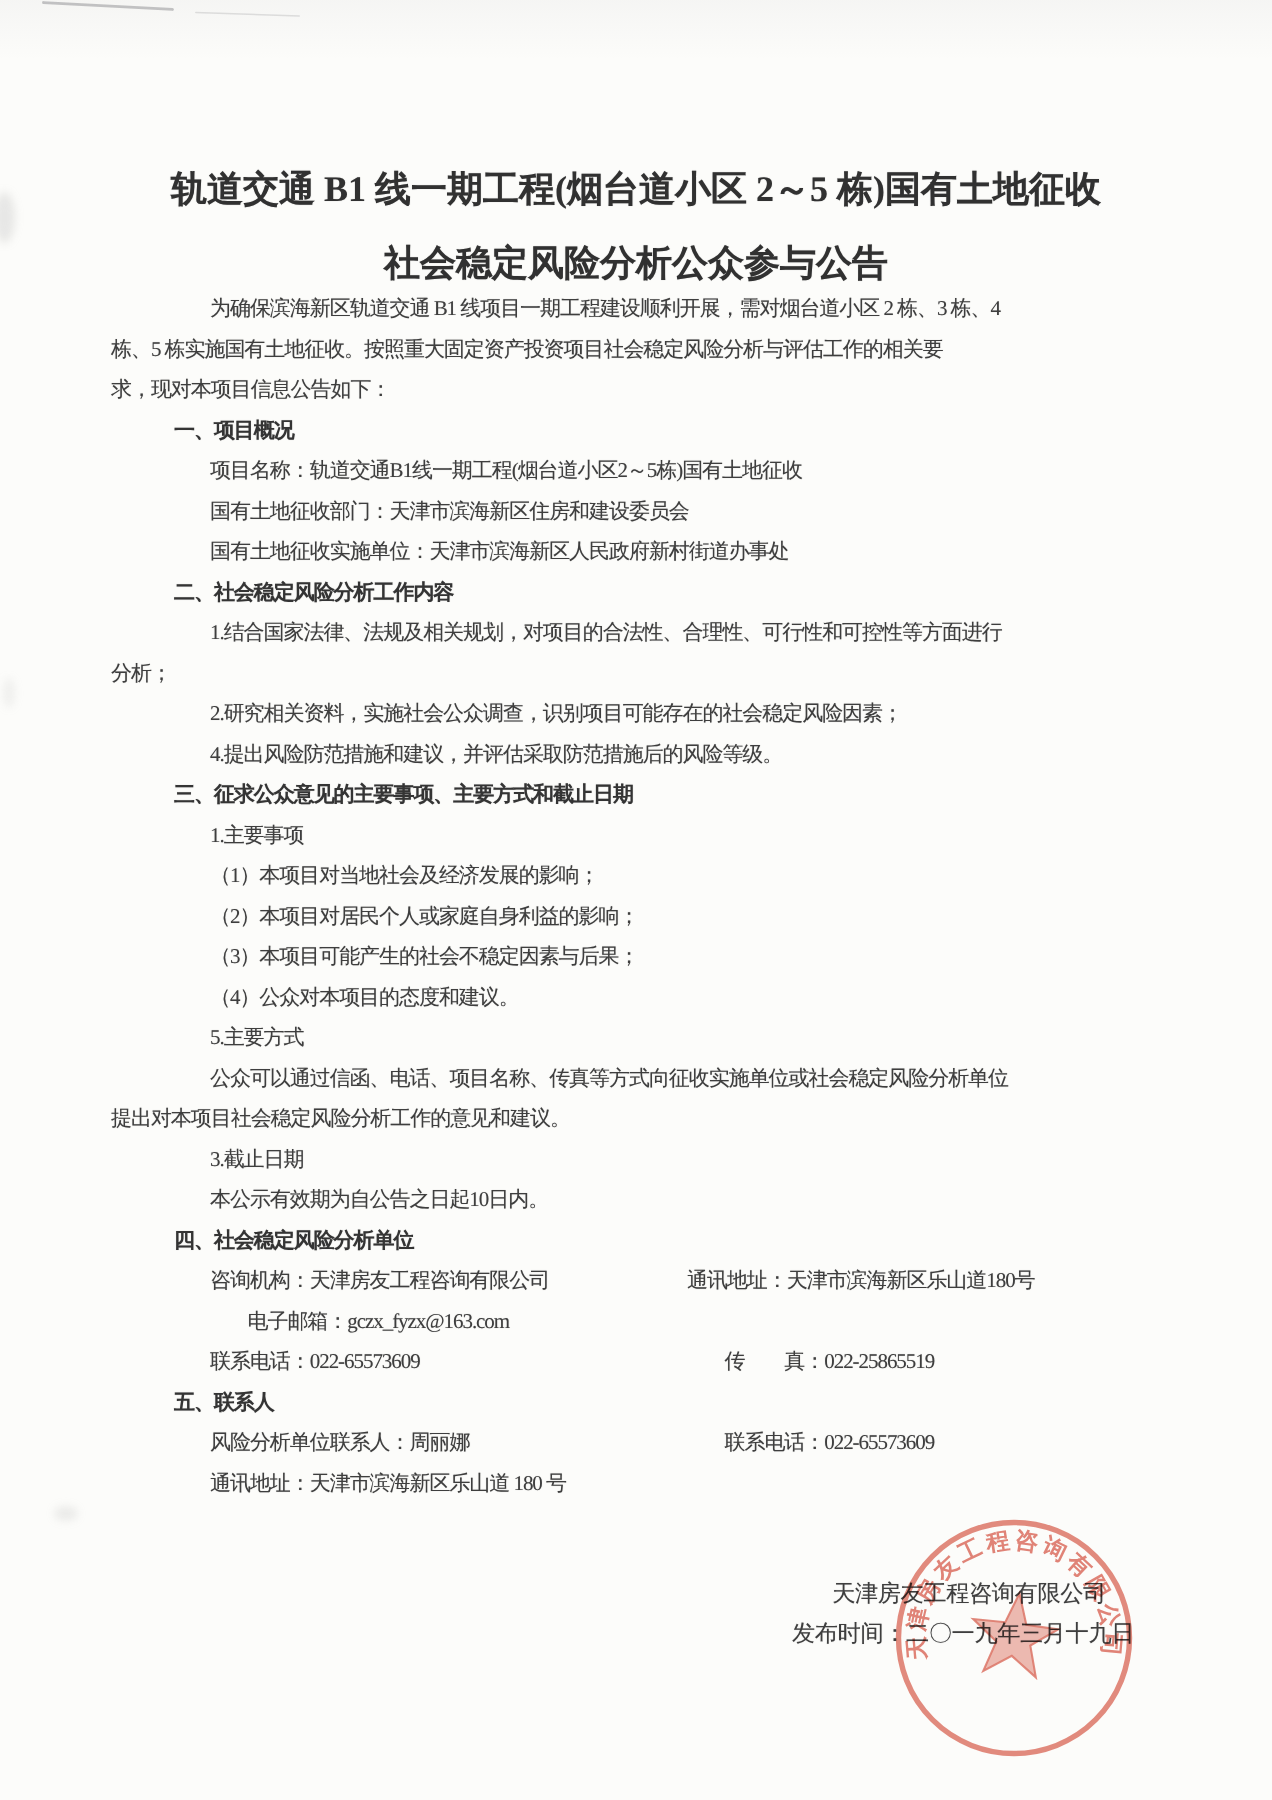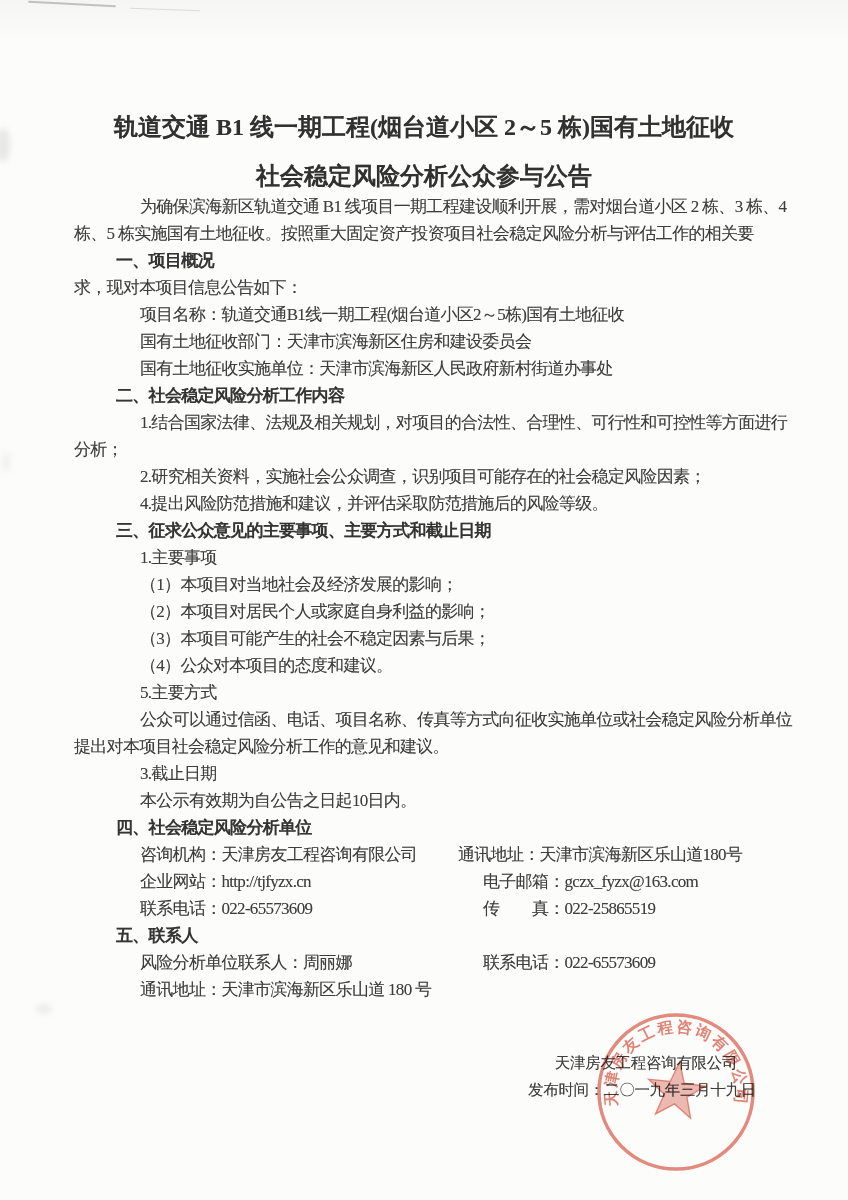--- a/index.html
+++ b/index.html
@@ -25,21 +25,21 @@
 
   .doc-title{
     position:absolute;left:0;right:0;top:103px;
     text-align:center;
     font-size:24px;font-weight:bold;line-height:49px;
     color:#313131;letter-spacing:0;
     text-shadow:0 0 .6px rgba(60,60,60,.45);
   }
   .doc-body{
     position:absolute;left:74px;top:193px;width:710px;
-    font-size:17px;line-height:27px;letter-spacing:-0.7px;
+    font-size:14px;line-height:27px;letter-spacing:-0.7px;
     color:#3e3e3e;
     text-shadow:0 0 .6px rgba(70,70,70,.4);
   }
   .line{white-space:nowrap;height:27px;}
   .line.item{padding-left:66px;}
   .line.sec{padding-left:42px;font-weight:bold;color:#343434;}
   .line.cols{display:flex;padding-left:66px;}
   .line.cols .l{flex:none;width:318px;}
   .line.cols .r{flex:none;text-align:center;}
   .line.cols.r-indent .r{padding-left:25px;}
@@ -71,22 +71,22 @@
   <div class="smudge smudge-3"></div>
 
   <div class="doc-title">
     <div>轨道交通 B1 线一期工程(烟台道小区 2～5 栋)国有土地征收</div>
     <div>社会稳定风险分析公众参与公告</div>
   </div>
 
   <div class="doc-body">
       <div class="line item">为确保滨海新区轨道交通 B1 线项目一期工程建设顺利开展，需对烟台道小区 2 栋、3 栋、4</div>
       <div class="line flush">栋、5 栋实施国有土地征收。按照重大固定资产投资项目社会稳定风险分析与评估工作的相关要</div>
+      <div class="line flush">求，现对本项目信息公告如下：</div>
       <div class="line sec">一、项目概况</div>
-      <div class="line flush">求，现对本项目信息公告如下：</div>
       <div class="line item">项目名称：轨道交通B1线一期工程(烟台道小区2～5栋)国有土地征收</div>
       <div class="line item">国有土地征收部门：天津市滨海新区住房和建设委员会</div>
       <div class="line item">国有土地征收实施单位：天津市滨海新区人民政府新村街道办事处</div>
       <div class="line sec">二、社会稳定风险分析工作内容</div>
       <div class="line item">1.结合国家法律、法规及相关规划，对项目的合法性、合理性、可行性和可控性等方面进行</div>
       <div class="line flush">分析；</div>
       <div class="line item">2.研究相关资料，实施社会公众调查，识别项目可能存在的社会稳定风险因素；</div>
       <div class="line item">4.提出风险防范措施和建议，并评估采取防范措施后的风险等级。</div>
       <div class="line sec">三、征求公众意见的主要事项、主要方式和截止日期</div>
       <div class="line item">1.主要事项</div>
@@ -98,21 +98,20 @@
       <div class="line item">公众可以通过信函、电话、项目名称、传真等方式向征收实施单位或社会稳定风险分析单位</div>
       <div class="line flush">提出对本项目社会稳定风险分析工作的意见和建议。</div>
       <div class="line item">3.截止日期</div>
       <div class="line item">本公示有效期为自公告之日起10日内。</div>
       <div class="line sec">四、社会稳定风险分析单位</div>
       <div class="line cols">
         <span class="l">咨询机构：天津房友工程咨询有限公司</span>
         <span class="r">通讯地址：天津市滨海新区乐山道180号</span>
       </div>
       <div class="line cols r-indent">
-        <span class="l">企业网站：http://tjfyzx.cn</span>
         <span class="r">电子邮箱：gczx_fyzx@163.com</span>
       </div>
       <div class="line cols r-indent">
         <span class="l">联系电话：022-65573609</span>
         <span class="r">传　　真：022-25865519</span>
       </div>
       <div class="line sec">五、联系人</div>
       <div class="line cols r-indent">
         <span class="l">风险分析单位联系人：周丽娜</span>
         <span class="r">联系电话：022-65573609</span>

